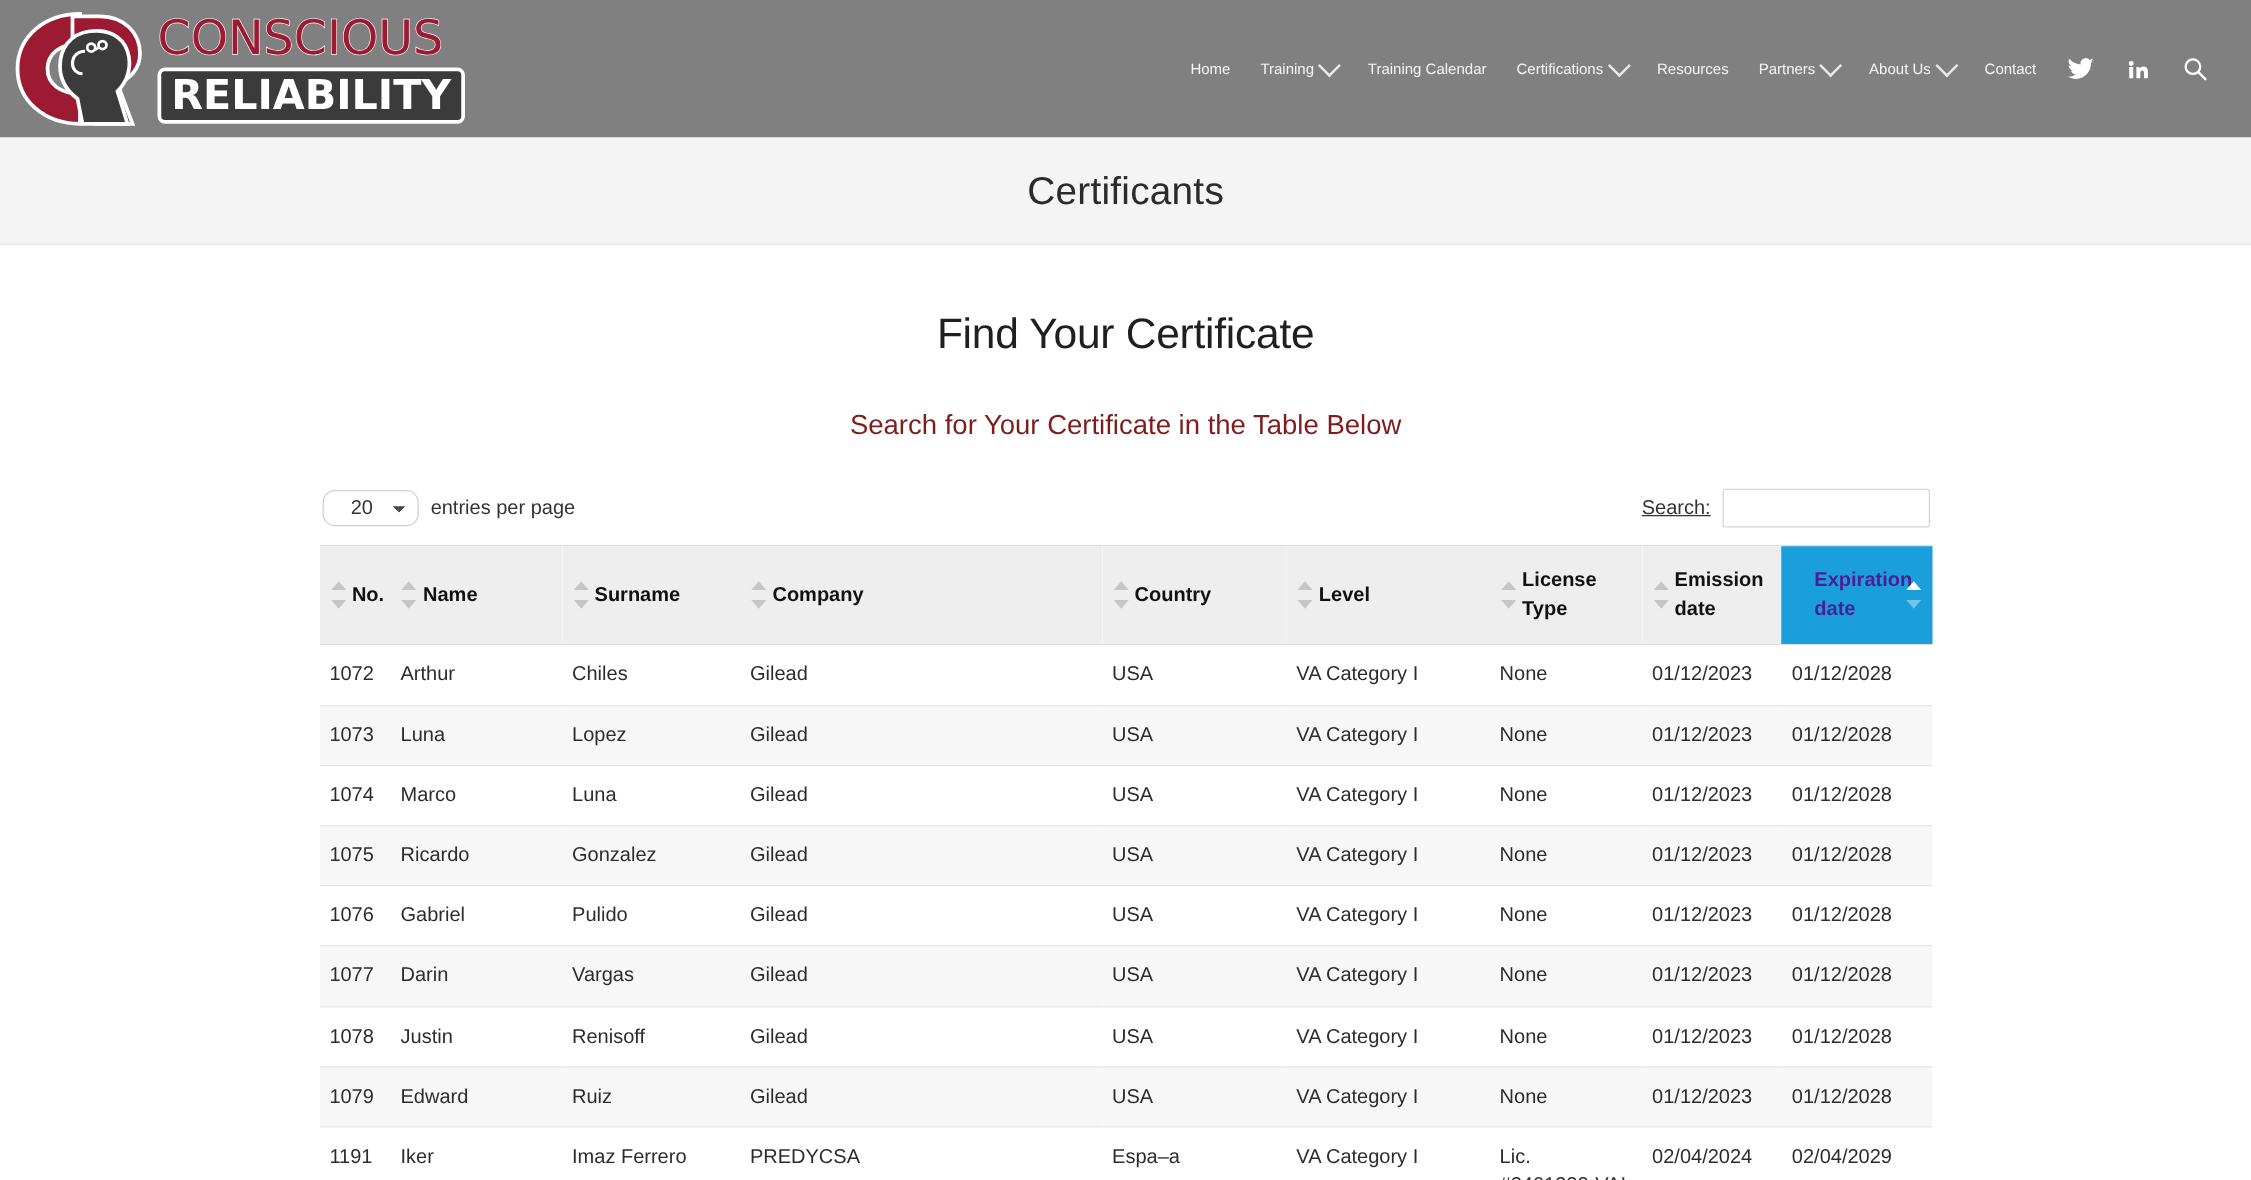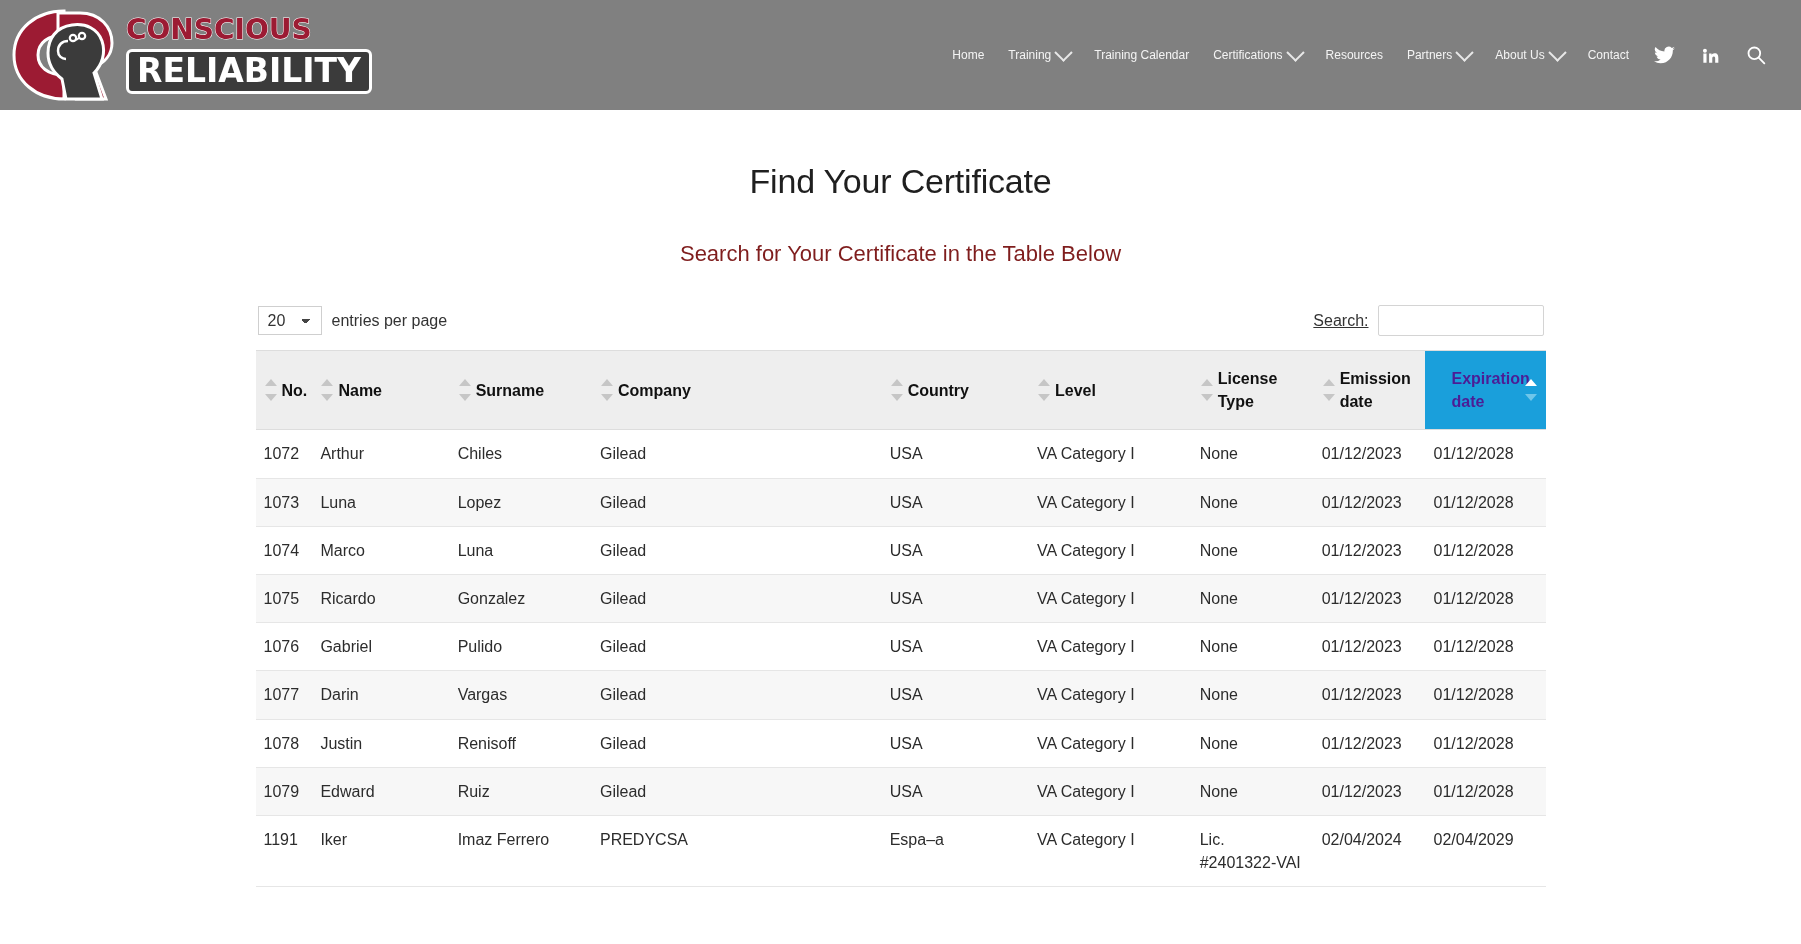--- a/index.html
+++ b/index.html
@@ -40,22 +40,22 @@
     flex: none;
   }
   .logo-text {
     display: flex;
     flex-direction: column;
     justify-content: center;
     margin-left: 2px;
   }
   .logo-word-top {
     font-family: "DejaVu Sans", sans-serif;
-    font-weight: bold;
-    font-size: 28px;
+    font-weight: normal;
+    font-size: 38px;
     letter-spacing: 0px;
     color: #9c1b33;
     line-height: 1;
     -webkit-text-stroke: 1px #ffffff;
     paint-order: stroke fill;
   }
   .logo-word-bottom {
     margin-top: 5px;
     background: #3b3b3b;
     border: 3px solid #ffffff;
@@ -156,22 +156,22 @@
     color: #333;
   }
   .length-select {
     appearance: none;
     -webkit-appearance: none;
     border: 1px solid #cfcfcf;
     background: #ffffff;
     font-family: "Liberation Sans", sans-serif;
     font-size: 16px;
     color: #333;
-    padding: 5px 26px 5px 9px;
-    border-radius: 0;
+    padding: 5px 26px 5px 22px;
+    border-radius: 10px;
     background-image:
        linear-gradient(45deg, transparent 50%, #444 50%),
        linear-gradient(135deg, #444 50%, transparent 50%);
     background-position:
        calc(100% - 15px) calc(50% + 1px),
        calc(100% - 10px) calc(50% + 1px);
     background-size: 5px 5px, 5px 5px;
     background-repeat: no-repeat;
   }
   .search-ctl {
@@ -328,20 +328,23 @@
       </div>
       <div class="nav-icon">
         <svg width="20" height="20" viewBox="0 0 24 24" xmlns="http://www.w3.org/2000/svg">
           <circle cx="10" cy="10" r="7" fill="none" stroke="#ffffff" stroke-width="2.2"></circle>
           <line x1="15.2" y1="15.2" x2="22" y2="22" stroke="#ffffff" stroke-width="2.2" stroke-linecap="round"></line>
         </svg>
       </div>
     </div>
   </div>
 
+  <div class="page-banner">
+    <h1>Certificants</h1>
+  </div>
 
   <div class="content">
     <h2 class="section-title">Find Your Certificate</h2>
     <p class="section-sub">Search for Your Certificate in the Table Below</p>
 
     <div class="table-wrap">
 
       <div class="table-controls">
         <div class="length-ctl">
           <select class="length-select" id="length-select"><option value="10">10</option><option value="20" selected="">20</option><option value="50">50</option><option value="100">100</option></select>

